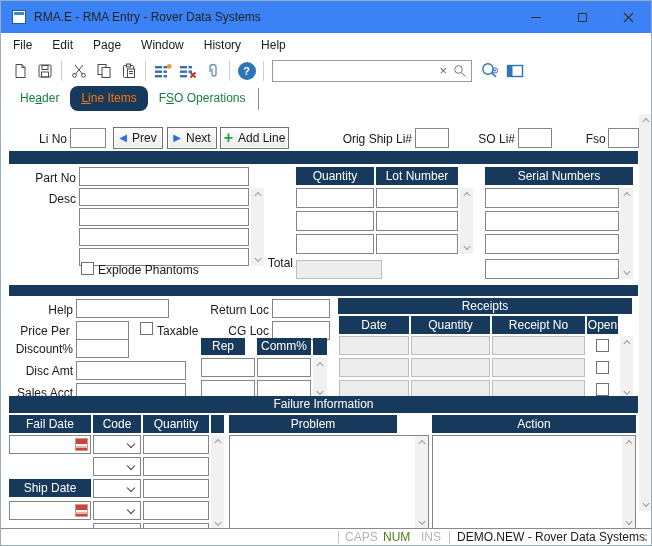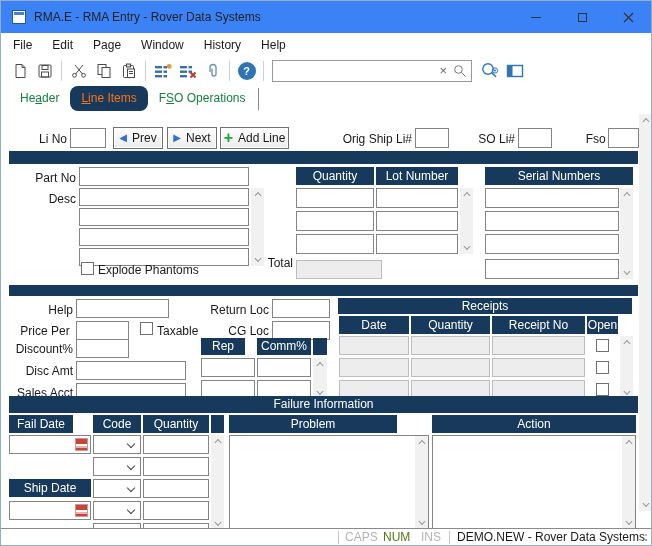--- a/index.html
+++ b/index.html
@@ -311,21 +311,21 @@
   <input class="inp gray" style="left: 338px; top: 379px; width: 70px; height: 19px;" readonly="">
   <input class="inp gray" style="left: 410px; top: 379px; width: 79px; height: 19px;" readonly="">
   <input class="inp gray" style="left: 491px; top: 379px; width: 93px; height: 19px;" readonly="">
   <div class="chk" style="left:595px;top:382px;"></div>
   <div class="sbv" style="left:619px;top:335px;width:13px;height:63px;">
       <i class="ch u"></i>
       <i class="ch d"></i>
     </div>
 
   <div class="hdr" style="left:8px;top:395px;width:629px;height:17px;line-height:17px;">Failure Information</div>
-  <div class="hdr" style="left:8px;top:414px;width:64px;height:18px;line-height:18px;">Fail Date</div>
+  <div class="hdr" style="left:8px;top:414px;width:82px;height:18px;line-height:18px;">Fail Date</div>
   <div class="hdr" style="left:92px;top:414px;width:48px;height:18px;line-height:18px;">Code</div>
   <div class="hdr" style="left:142px;top:414px;width:66px;height:18px;line-height:18px;">Quantity</div>
   <div class="hdr" style="left:210px;top:414px;width:13px;height:18px;"></div>
   <div class="hdr" style="left:228px;top:414px;width:168px;height:18px;line-height:18px;">Problem</div>
   <div class="hdr" style="left:431px;top:414px;width:204px;height:18px;line-height:18px;">Action</div>
 
   <div class="combo" style="left:8px;top:434px;width:82px;height:19px;">
       <span class="cal"></span>
     </div>
   <div class="hdr" style="left:8px;top:478px;width:82px;height:18px;line-height:18px;">Ship Date</div>

